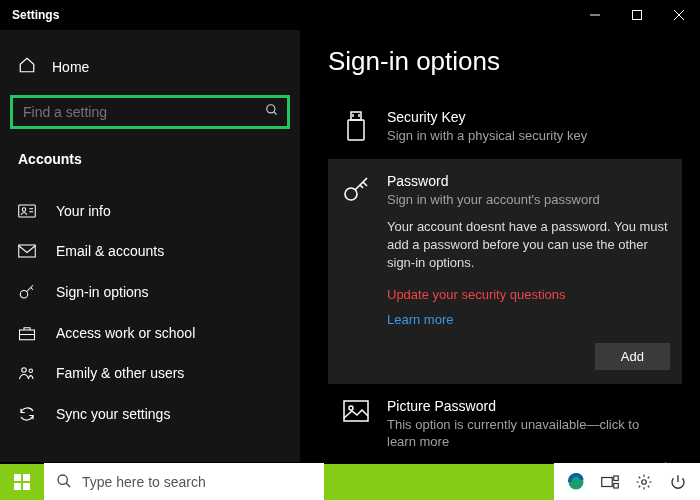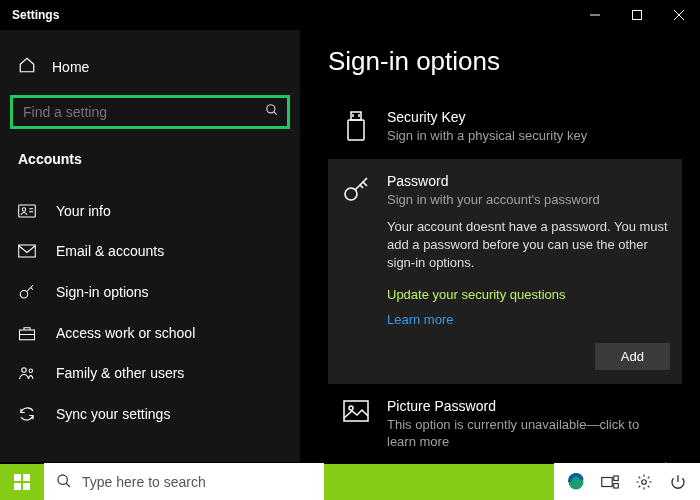--- a/index.html
+++ b/index.html
@@ -20,21 +20,21 @@
   .navitem .ic { width: 18px; display: flex; justify-content: center; }
   .main { flex: 1; background: #000; color: #fff; padding: 16px 18px 0 28px; overflow: hidden; }
   .main h1 { font-size: 26px; font-weight: 400; margin-bottom: 18px; }
   .opt { display: flex; gap: 15px; padding: 14px 12px; }
   .opt .oic { width: 32px; display: flex; justify-content: center; padding-top: 2px; }
   .opt .obody { flex: 1; }
   .opt .otitle { font-size: 14px; color: #fff; }
   .opt .osub { font-size: 13px; color: #a0a0a0; margin-top: 2px; line-height: 1.35; }
   .opt.active { background: #1f1f1f; }
   .opt .extra { font-size: 13px; color: #ddd; margin-top: 10px; line-height: 1.4; }
-  .opt .upd { font-size: 13px; color: #bef264; margin-top: 14px; }
+  .opt .upd { font-size: 13px; color: #ef4444; margin-top: 14px; }
   .opt .learn { font-size: 13px; color: #3a9ae8; margin-top: 10px; }
   .addrow { display: flex; justify-content: flex-end; margin-top: 16px; }
   .addbtn { background: #3a3a3a; color: #fff; border: none; padding: 6px 26px; font-size: 13px; }
   .taskbar { position: absolute; left: 0; bottom: 0; width: 700px; height: 36px; background: #84cc16; display: flex; align-items: center; }
   .start { width: 44px; height: 38px; display: flex; align-items: center; justify-content: center; }
   .tsearch { flex: 0 0 280px; height: 38px; background: #fff; display: flex; align-items: center; gap: 10px; padding: 0 12px; color: #555; font-size: 14px; }
   .tray { margin-left: auto; height: 38px; background: #fff; display: flex; align-items: center; gap: 14px; padding: 0 12px; color: #333; }
   .tray .tic { width: 20px; height: 20px; display: flex; align-items: center; justify-content: center; }
   .watermark { position: absolute; right: 6px; bottom: 28px; font-size: 10px; color: #888; }
 </style>

